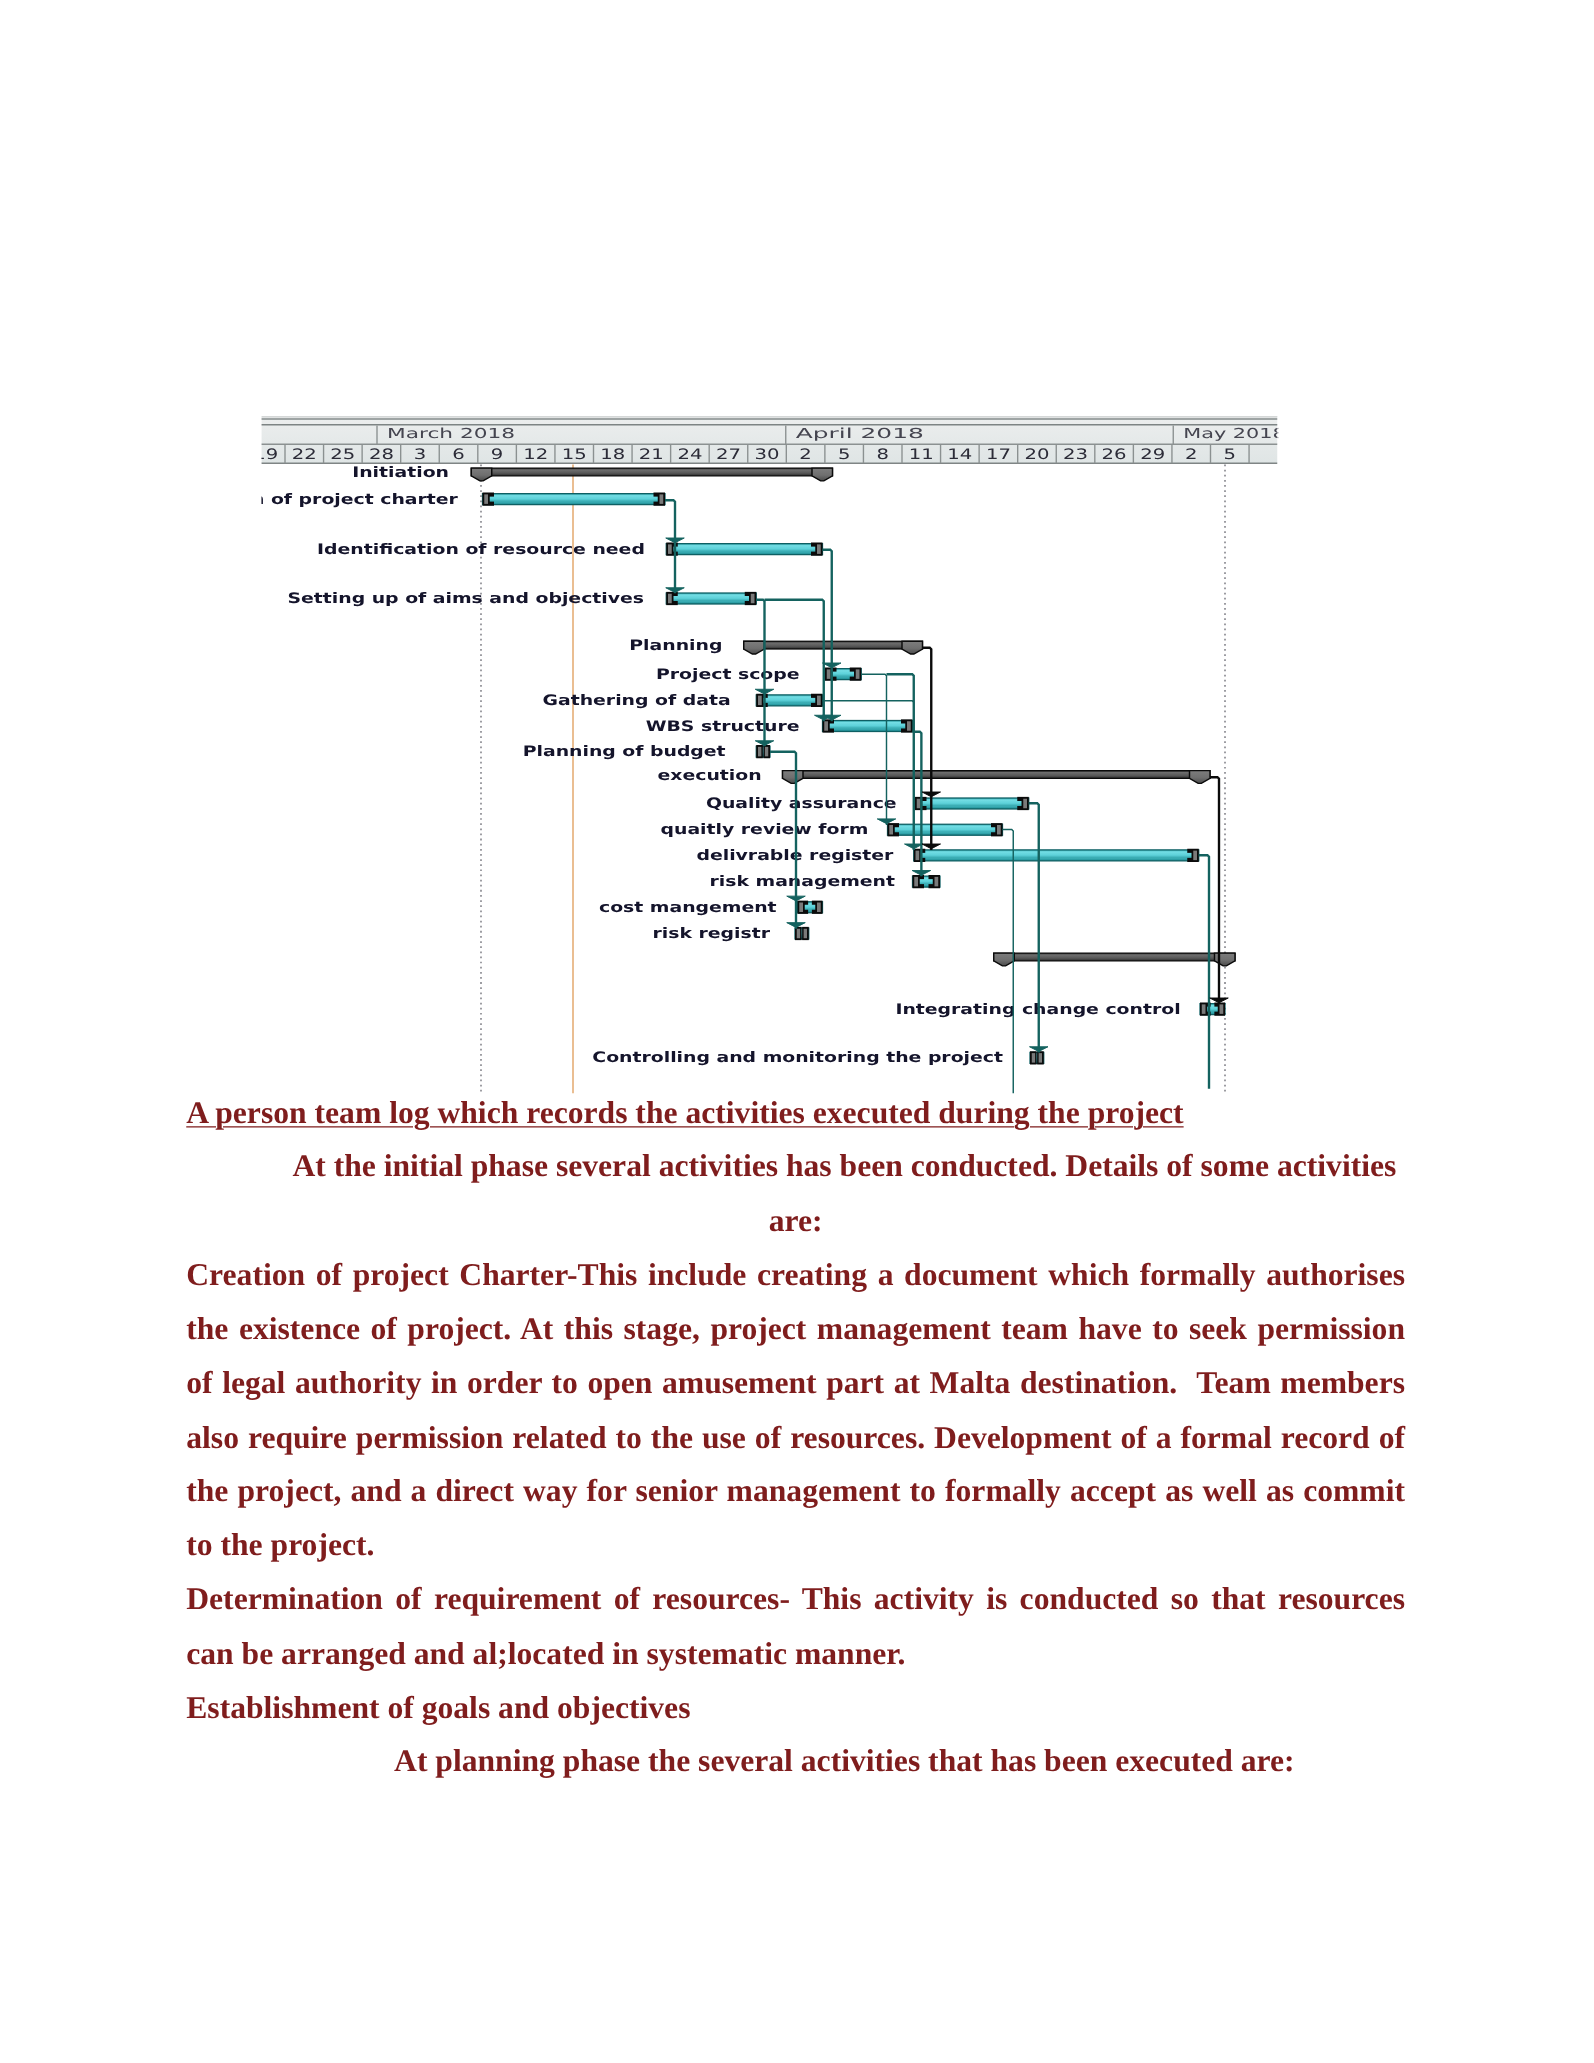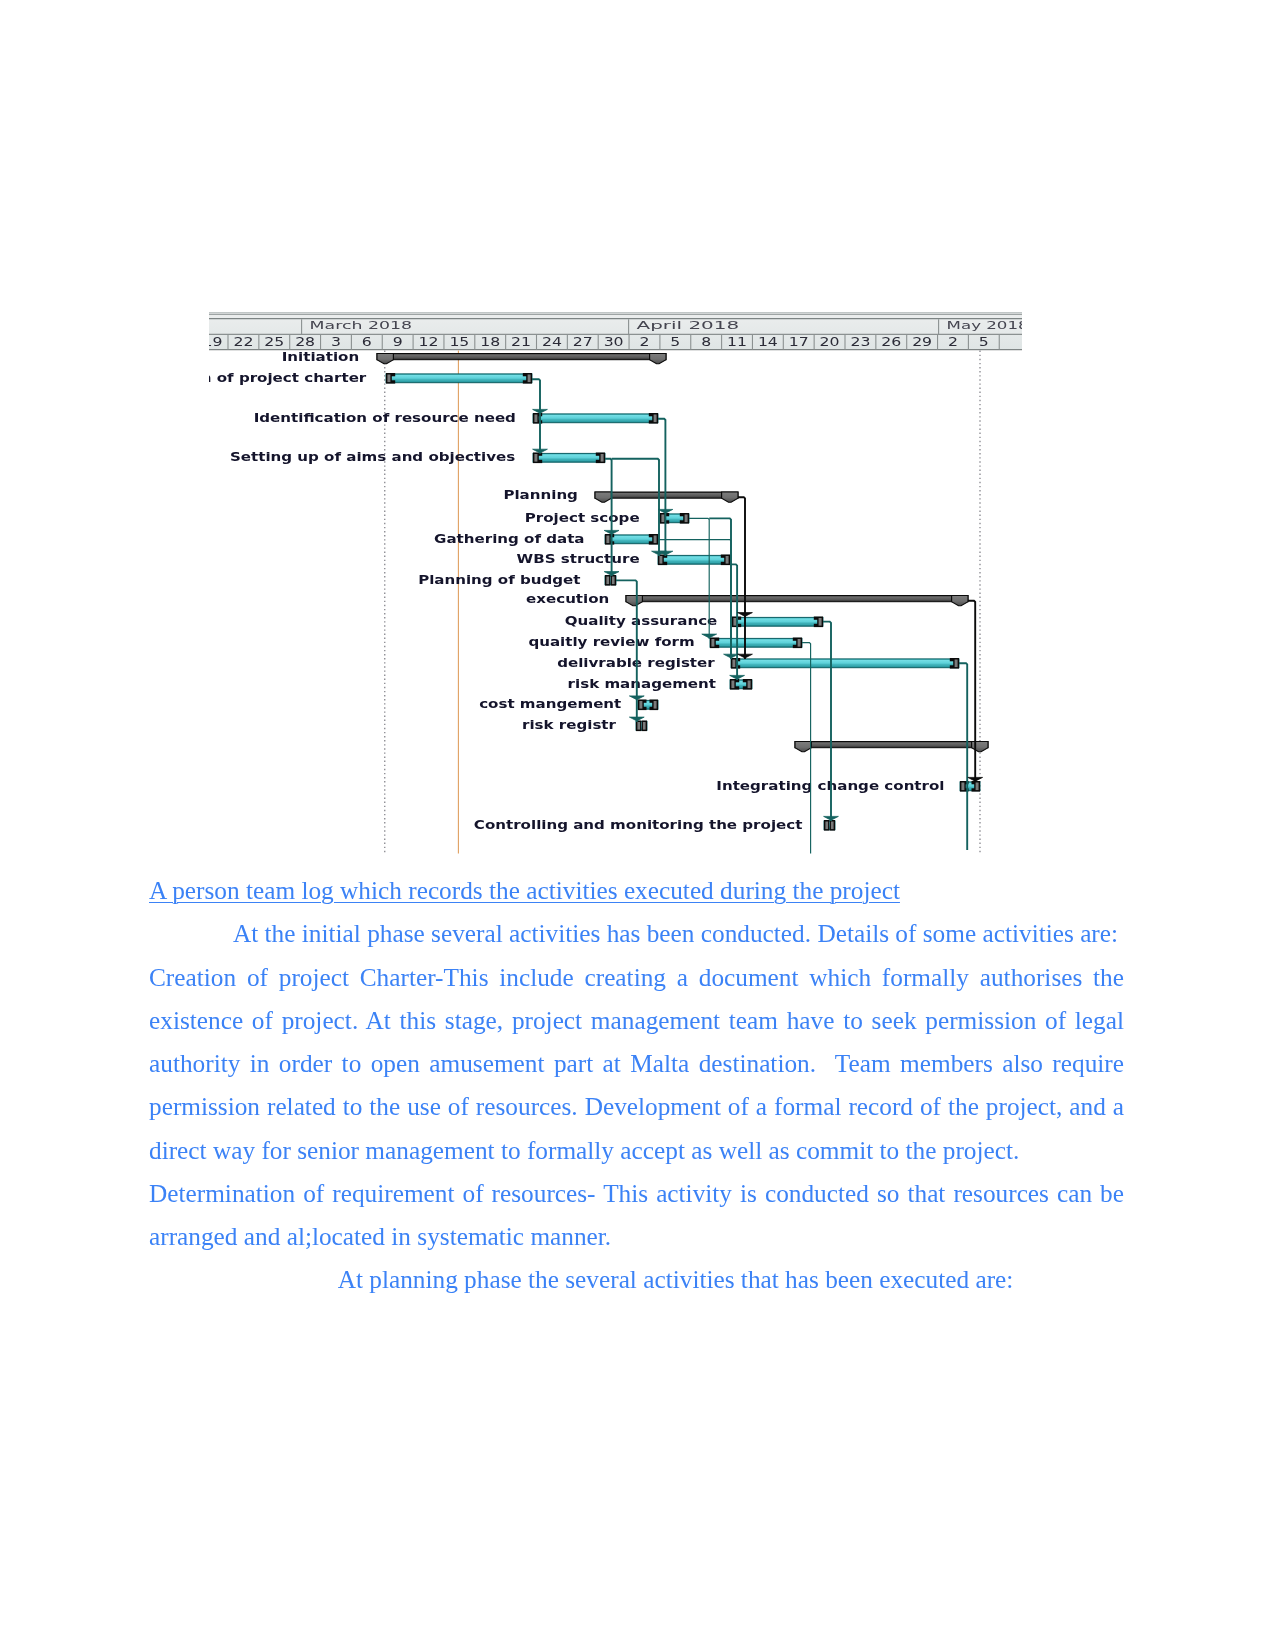--- a/index.html
+++ b/index.html
@@ -1,30 +1,30 @@
 <!DOCTYPE html>
 <html><head>
 <meta charset="utf-8">
 <title>Project log document page</title>
 <style>
   html,body{margin:0;padding:0;background:#ffffff;}
   body{width:1275px;height:1650px;font-family:"Liberation Serif",serif;-webkit-font-smoothing:antialiased;}
   .page{position:relative;width:1275px;height:1650px;overflow:hidden;background:#fff;}
 
   
-  .gantt-wrap{position:absolute;left:209px;top:312px;width:814px;height:543px;overflow:hidden;}
+  .gantt-wrap{position:absolute;left:209px;top:333px;width:814px;height:543px;overflow:hidden;}
   .gantt-wrap svg{display:block;}
   .g-label{font-family:"DejaVu Sans",sans-serif;font-weight:bold;font-size:11.6px;fill:#14142b;}
   .g-day{font-family:"DejaVu Sans",sans-serif;font-size:11.5px;fill:#2c2c38;}
   .g-month{font-family:"DejaVu Sans",sans-serif;font-size:11px;fill:#454550;}
 
   
   .doc{position:absolute;left:149px;top:869px;width:975px;}
-  .doc p{margin:0;font-size:25.3px;line-height:43.25px;color:#3b82f6;text-align:justify;
-         text-justify:inter-word;}
+  .doc p{margin:0;font-size:25.3px;line-height:43.25px;color:#7f1d1d;text-align:justify;
+         text-justify:inter-word;font-weight:bold;}
   .doc p.heading{text-decoration:underline;text-underline-offset:3px;text-decoration-thickness:1.4px;text-align:left;}
   .doc p.indent{text-indent:78px;text-align:center;}
   .doc p.plain{text-align:left;}
 </style>
 </head>
 <body>
 
 <div class="page">
 
   <div class="gantt-wrap">
@@ -346,17 +346,18 @@
         <rect x="169" y="317" width="40" height="552" fill="#ffffff"></rect>
       </svg>
   </div>
 
   <div class="doc">
     <p class="heading">A person team log which records the activities executed during the project</p>
     <div id="para-host">
         <p class="indent">At the initial phase several activities has been conducted. Details of some activities are:</p>
         <p class="">Creation of project Charter-This include creating a document which formally authorises the existence of project. At this stage, project management team have to seek permission of legal authority in order to open amusement part at Malta destination. &nbsp;Team members also require permission related to the use of resources. Development of a formal record of the project, and a direct way for senior management to formally accept as well as commit to the project.</p>
         <p class="">Determination of requirement of resources- This activity is conducted so that resources can be arranged and al;located in systematic manner.</p>
+        <p class="plain">Establishment of goals and objectives</p>
         <p class="indent">At planning phase the several activities that has been executed are:</p>
       </div>
   </div>
 
 </div>
 
 </body></html>

